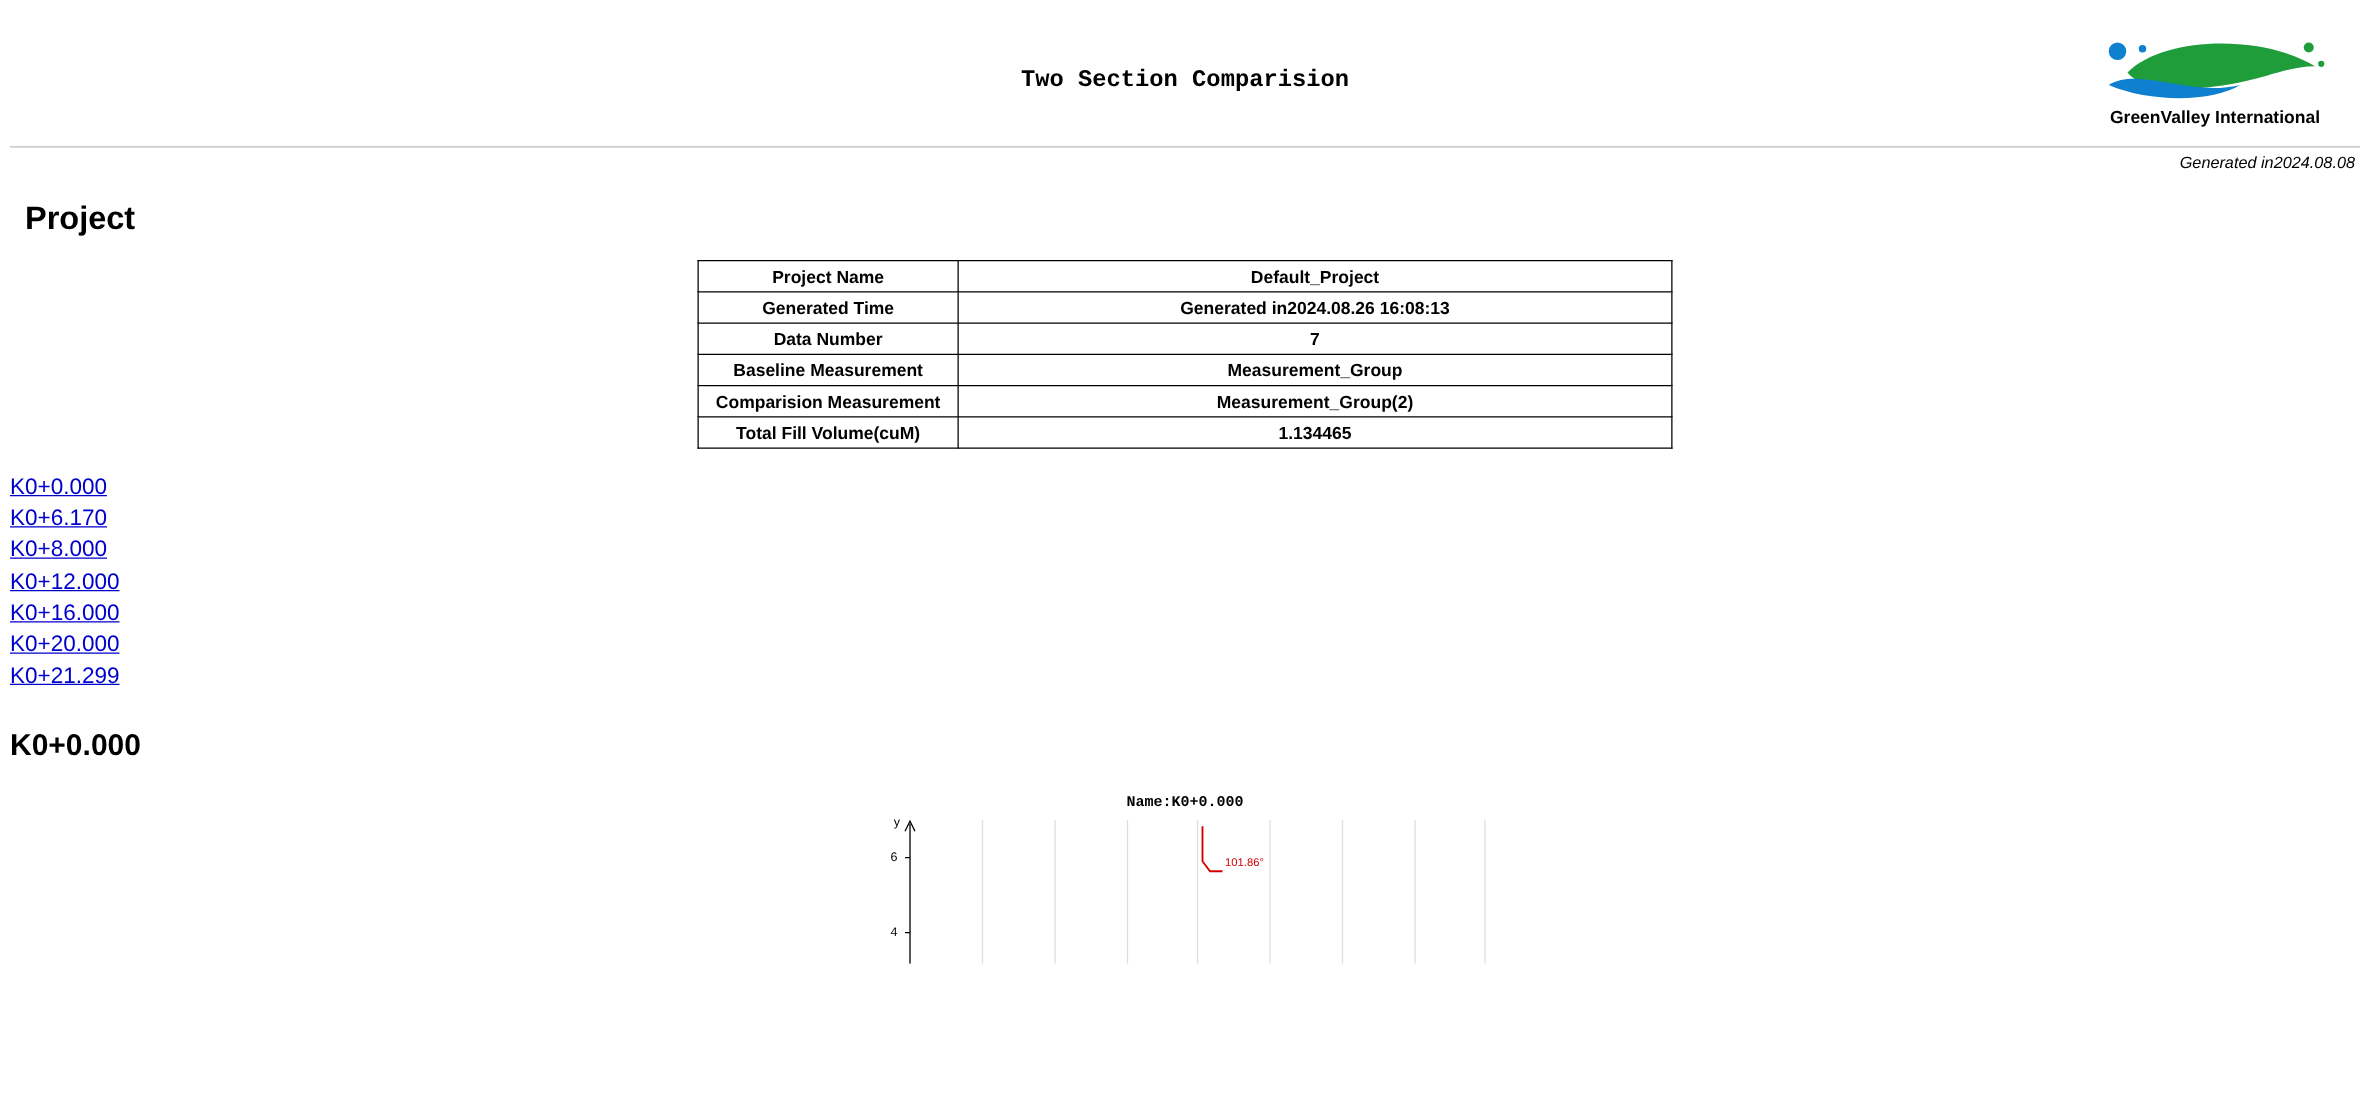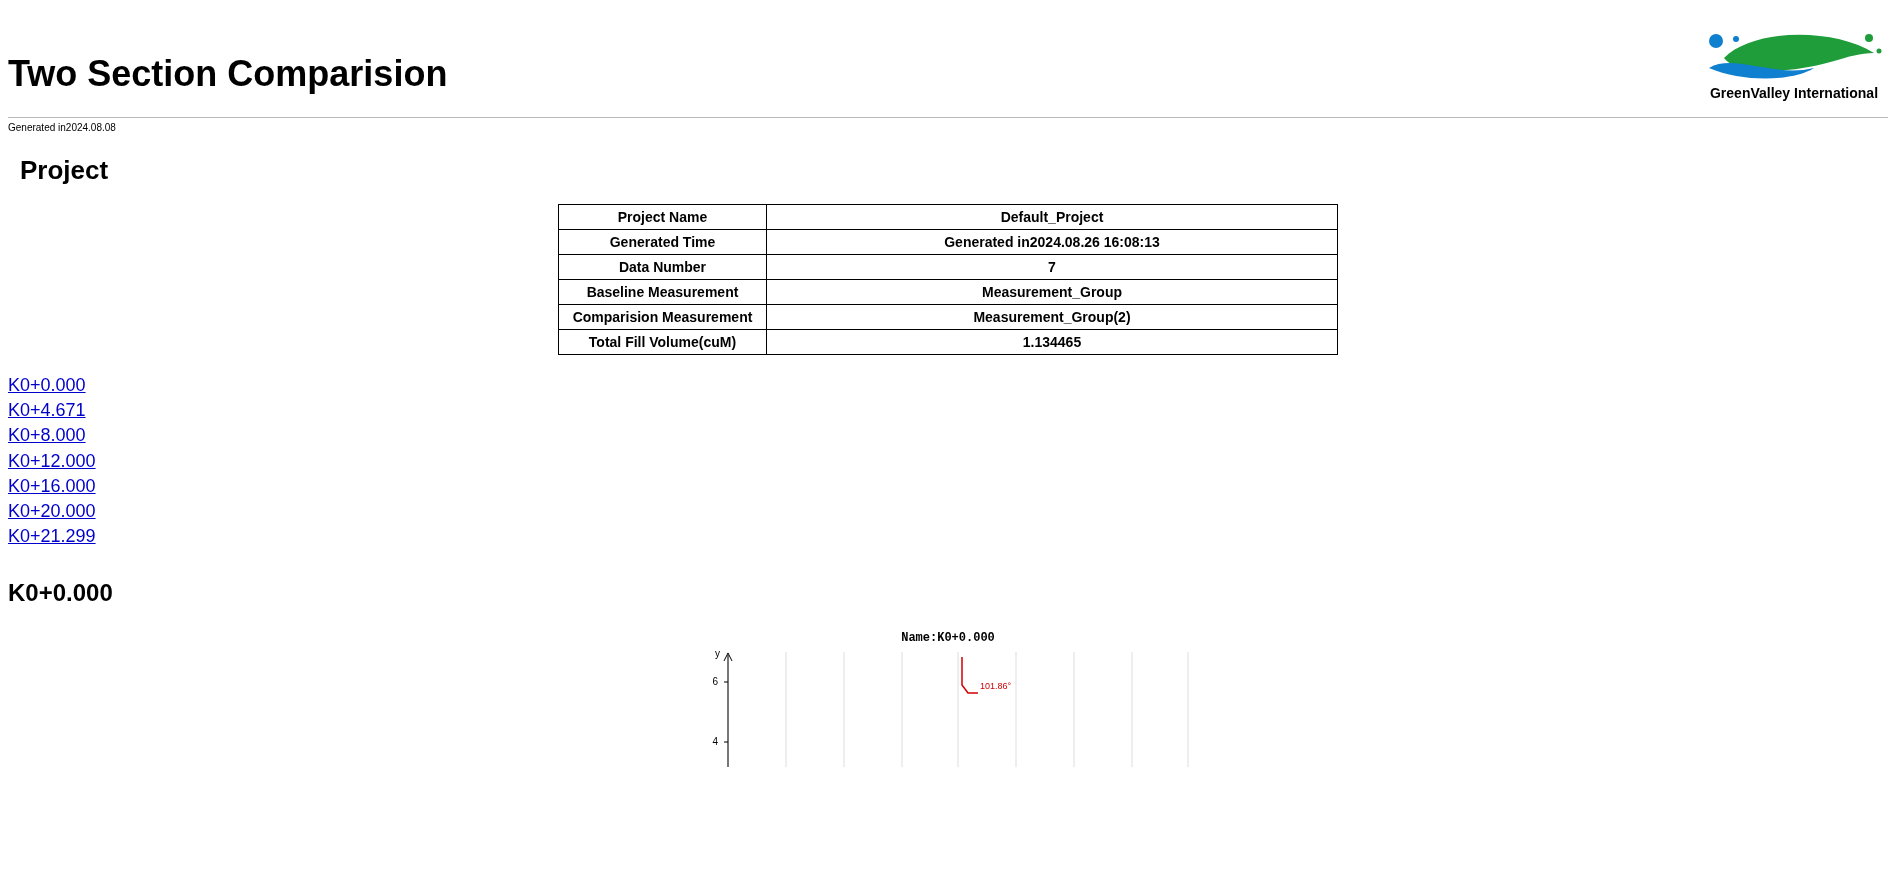--- a/index.html
+++ b/index.html
@@ -14,41 +14,44 @@
   .page {
     width: 100%;
     padding: 8px;
   }
   .header-row {
     position: relative;
     height: 110px;
     border-bottom: 1px solid #bbb;
   }
   .main-title {
-    font-size: 36px;
+    text-align: center;
+    font-size: 19px;
     font-weight: 700;
     padding-top: 45px;
+    font-family: Liberation Mono, monospace;
   }
   .logo-wrap {
     position: absolute;
-    right: 4px;
+    right: 26px;
     top: 15px;
     width: 180px;
   }
   .logo-svg { display: block; }
   .logo-text {
     font-size: 14px;
     font-weight: 600;
     text-align: center;
     margin-top: 2px;
   }
   .gen-line {
-    text-align: left;
-    font-size: 10px;
+    text-align: right;
+    font-size: 13px;
     padding: 4px 4px 0 0;
+    font-style: italic;
   }
   .section-h2 {
     font-size: 26px;
     font-weight: 700;
     margin: 22px 0 18px 12px;
   }
   table.proj {
     border-collapse: collapse;
     margin: 0 auto 18px auto;
     width: 780px;
@@ -135,21 +138,21 @@
           <td class="key">Comparision Measurement</td>
           <td>Measurement_Group(2)</td>
         </tr>
         <tr>
           <td class="key">Total Fill Volume(cuM)</td>
           <td>1.134465</td>
         </tr>
       </tbody>
 </table>
 
-<div class="links" id="links"><a href="#">K0+0.000</a><br><a href="#">K0+4.671</a><br><a href="#">K0+8.000</a><br><a href="#">K0+12.000</a><br><a href="#">K0+16.000</a><br><a href="#">K0+20.000</a><br><a href="#">K0+21.299</a><br></div>
+<div class="links" id="links"><a href="#">K0+0.000</a><br><a href="#">K0+6.170</a><br><a href="#">K0+8.000</a><br><a href="#">K0+12.000</a><br><a href="#">K0+16.000</a><br><a href="#">K0+20.000</a><br><a href="#">K0+21.299</a><br></div>
 
 <div class="chart-title-h2">K0+0.000</div>
 
 <div class="chart-wrap">
   <svg class="chart" viewBox="0 0 560 140" width="560" height="140">
 
     <text x="280" y="14" text-anchor="middle" class="chart-name-label">Name:K0+0.000</text>
 
     <g stroke="#dddddd" stroke-width="1">
       <line x1="60" y1="25" x2="60" y2="140"></line>

